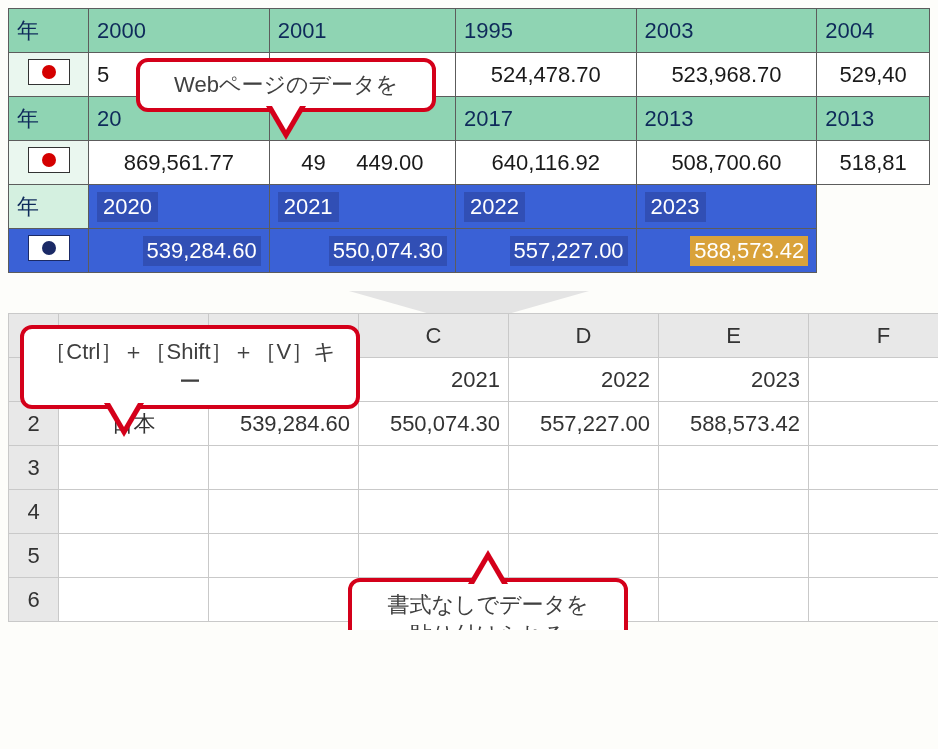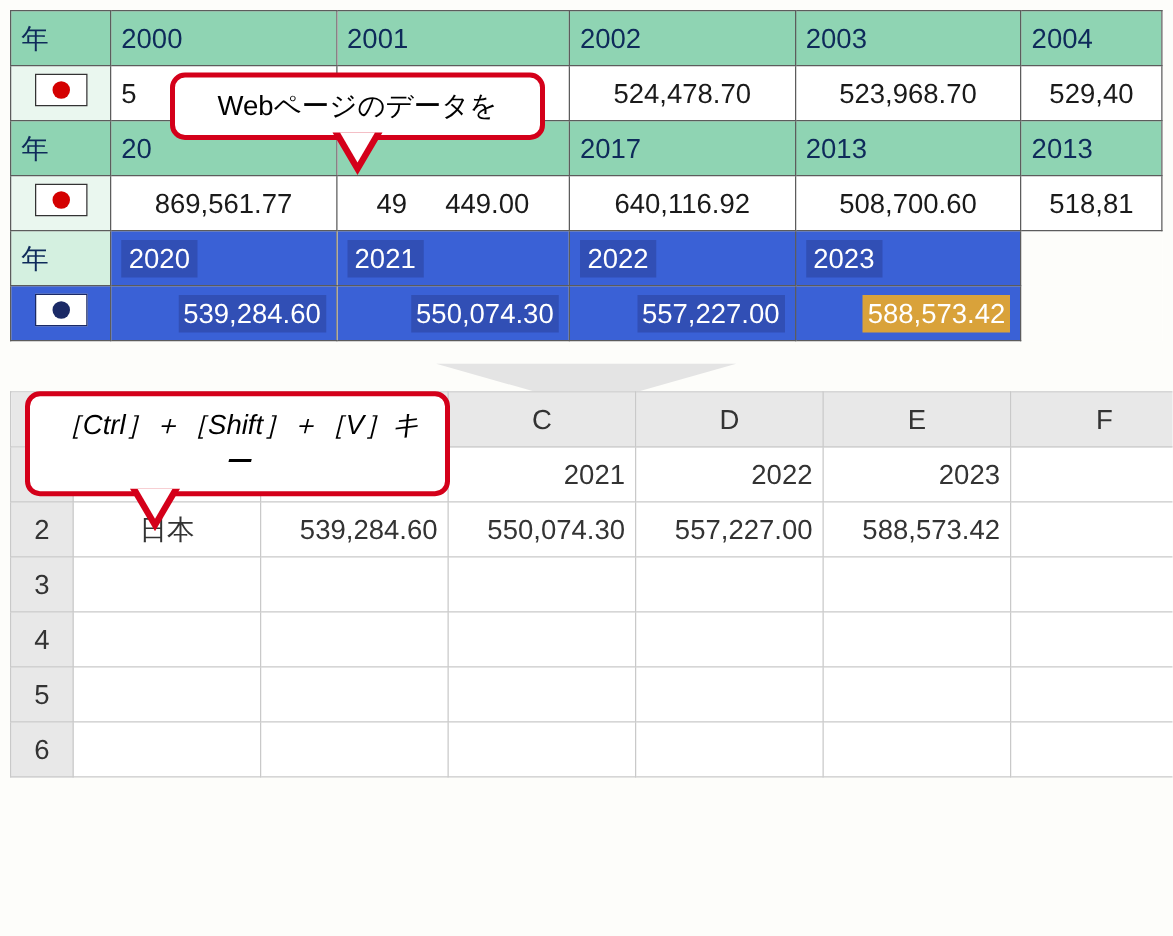--- a/index.html
+++ b/index.html
@@ -86,21 +86,21 @@
   .sel-flag-cell .flag::after{ background:#1b2a66;}
   .blank{ border:none !important; background:#fdfdfa;}
   
   .callout{
     position:absolute;
     background:#fff;
     border:4px solid #d4001a;
     border-radius:12px;
     padding:8px 18px;
     font-size:22px;
-    color:#000000;
+    color:#404040;
     text-align:center;
     z-index:10;
   }
   .callout .tail{
     position:absolute;
     bottom:-32px; left:50%;
     transform:translateX(-50%);
     width:0;height:0;
     border-left:20px solid transparent;
     border-right:20px solid transparent;
@@ -150,23 +150,22 @@
     min-width:50px;
     position:relative;
   }
   .excel th.corner svg{position:absolute;right:2px;bottom:2px;}
   .excel th.row-h{
     min-width:50px;
     text-align:center;
   }
   .excel td.lft{ text-align:center;}
   #callout-2{
-    top:0px; left:12px;
+    top:12px; left:12px;
     width:340px;
-    font-style:italic;
   }
   #callout-2 .tail{ left:30%; }
   #callout-3{
     bottom:auto;
     top:265px; left:340px;
     width:280px;
   }
   #callout-3 .tail{
     bottom:auto; top:-32px;
     transform:translateX(-50%) rotate(180deg);
@@ -177,21 +176,21 @@
 
 <div class="section-top">
 
   <table class="web-table">
 
     <tbody>
         <tr>
       <td class="hdr" style="width:80px">年</td>
       <td class="hdr">2000</td>
       <td class="hdr">2001</td>
-      <td class="hdr">2002</td>
+      <td class="hdr">1995</td>
       <td class="hdr">2003</td>
       <td class="hdr">2004</td>
     </tr>
 
     <tr>
       <td class="flag-cell"><span class="flag"></span></td>
       <td class="num" style="text-align:left">5</td>
       <td class="num"></td>
       <td class="num">524,478.70</td>
       <td class="num">523,968.70</td>
@@ -316,13 +315,18 @@
       <td></td>
           <td></td>
           <td></td>
           <td></td>
           <td></td>
           <td></td>
     </tr>
   </tbody>
     </table>
 
+  <div id="callout-3" class="callout">
+    <div class="tail"></div>
+    <div>書式なしでデータを</div>
+    <div>貼り付けられる</div>
+  </div>
 </div>
 
 </body></html>

